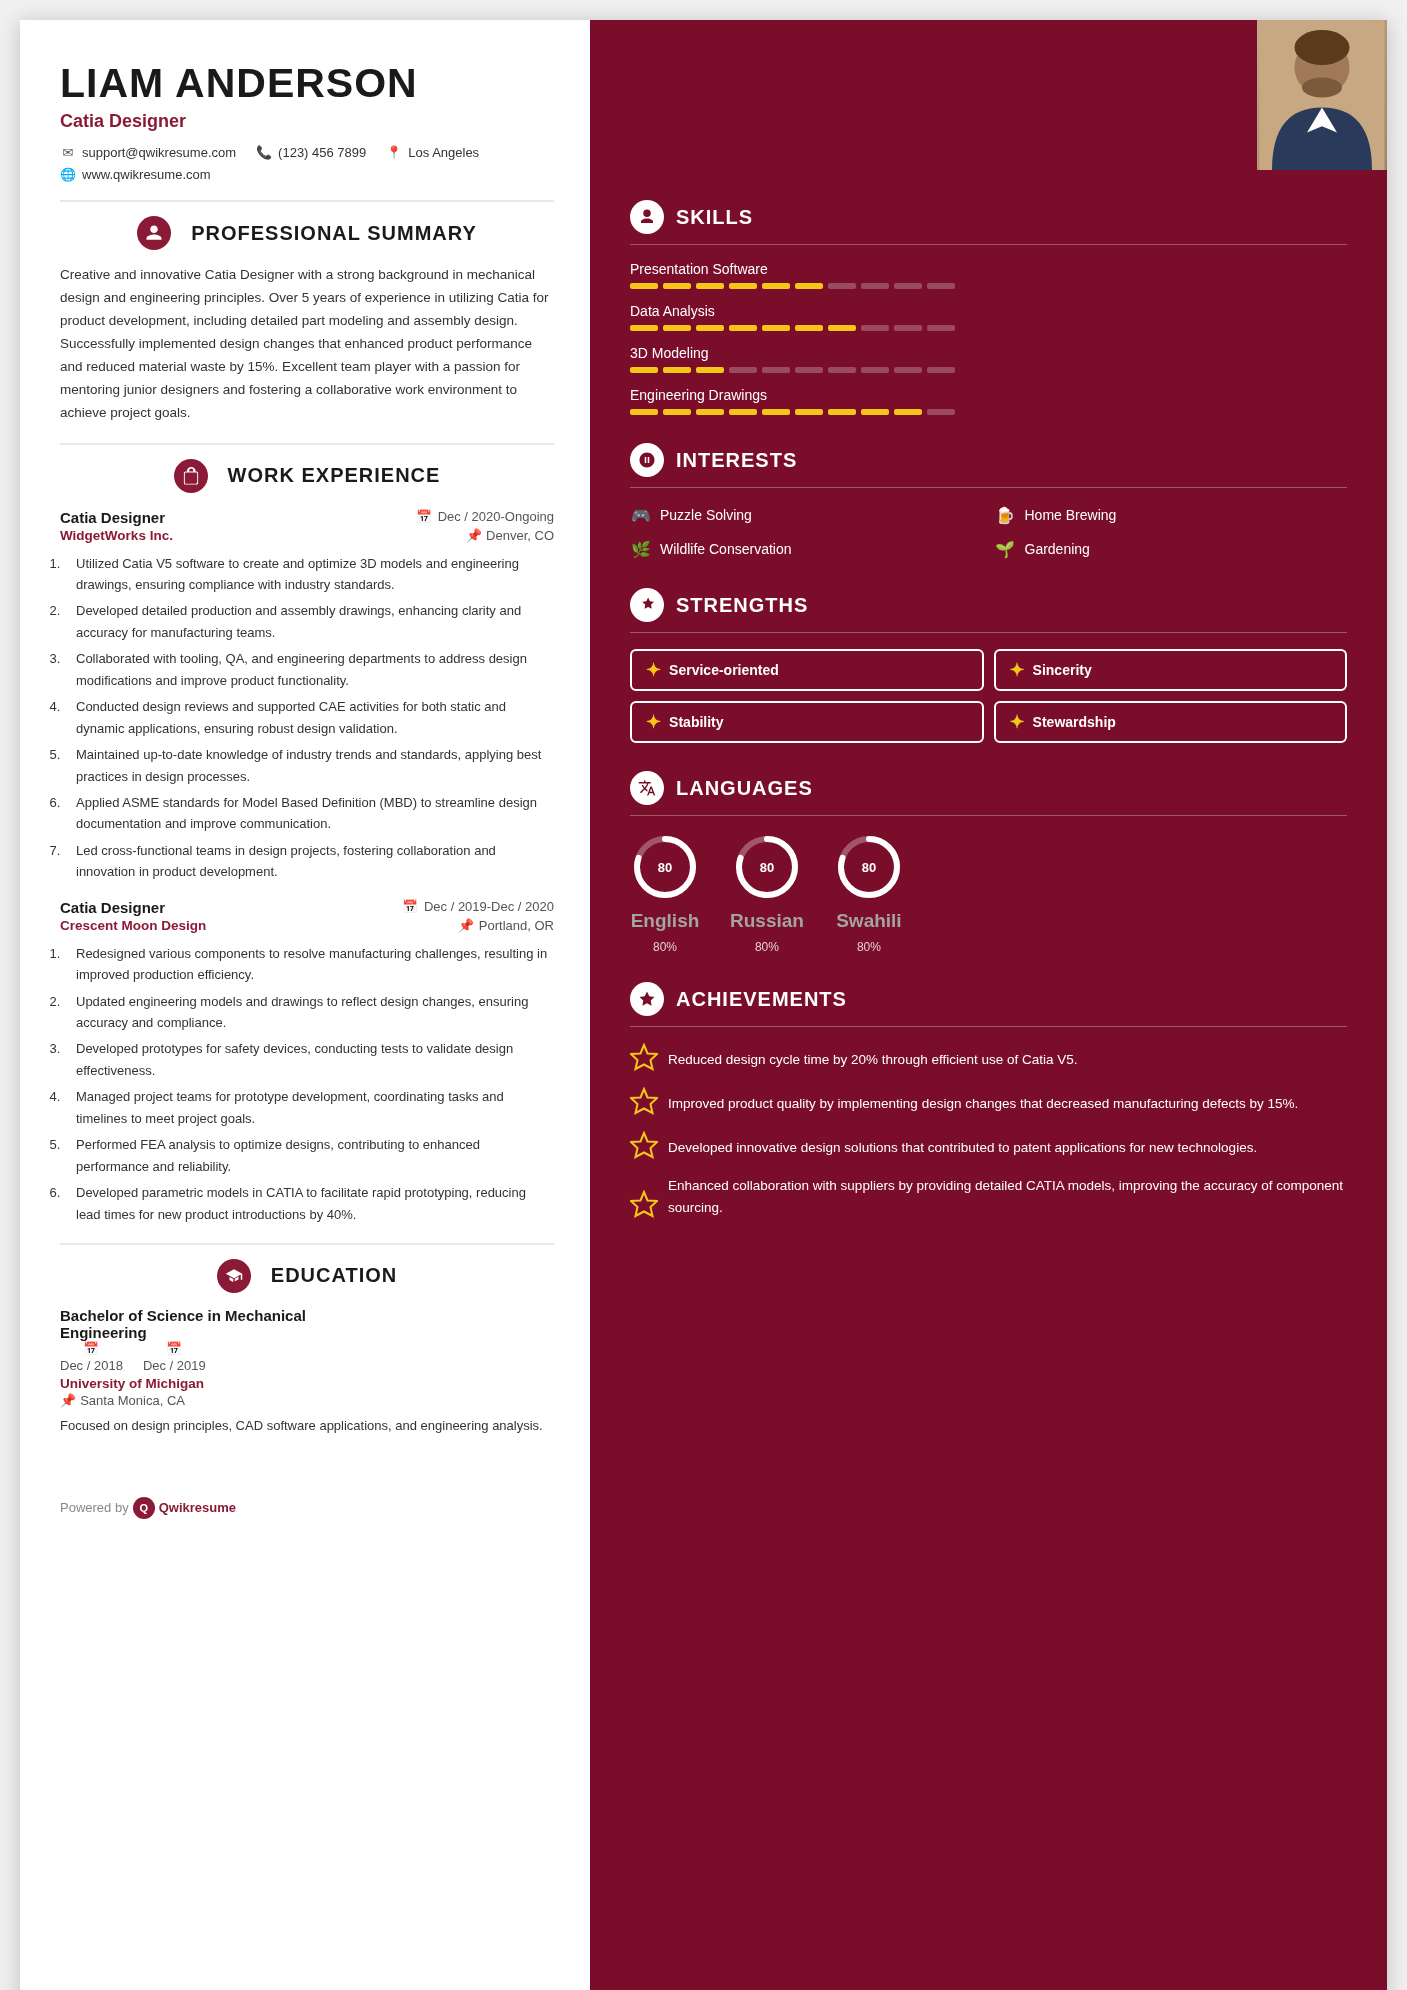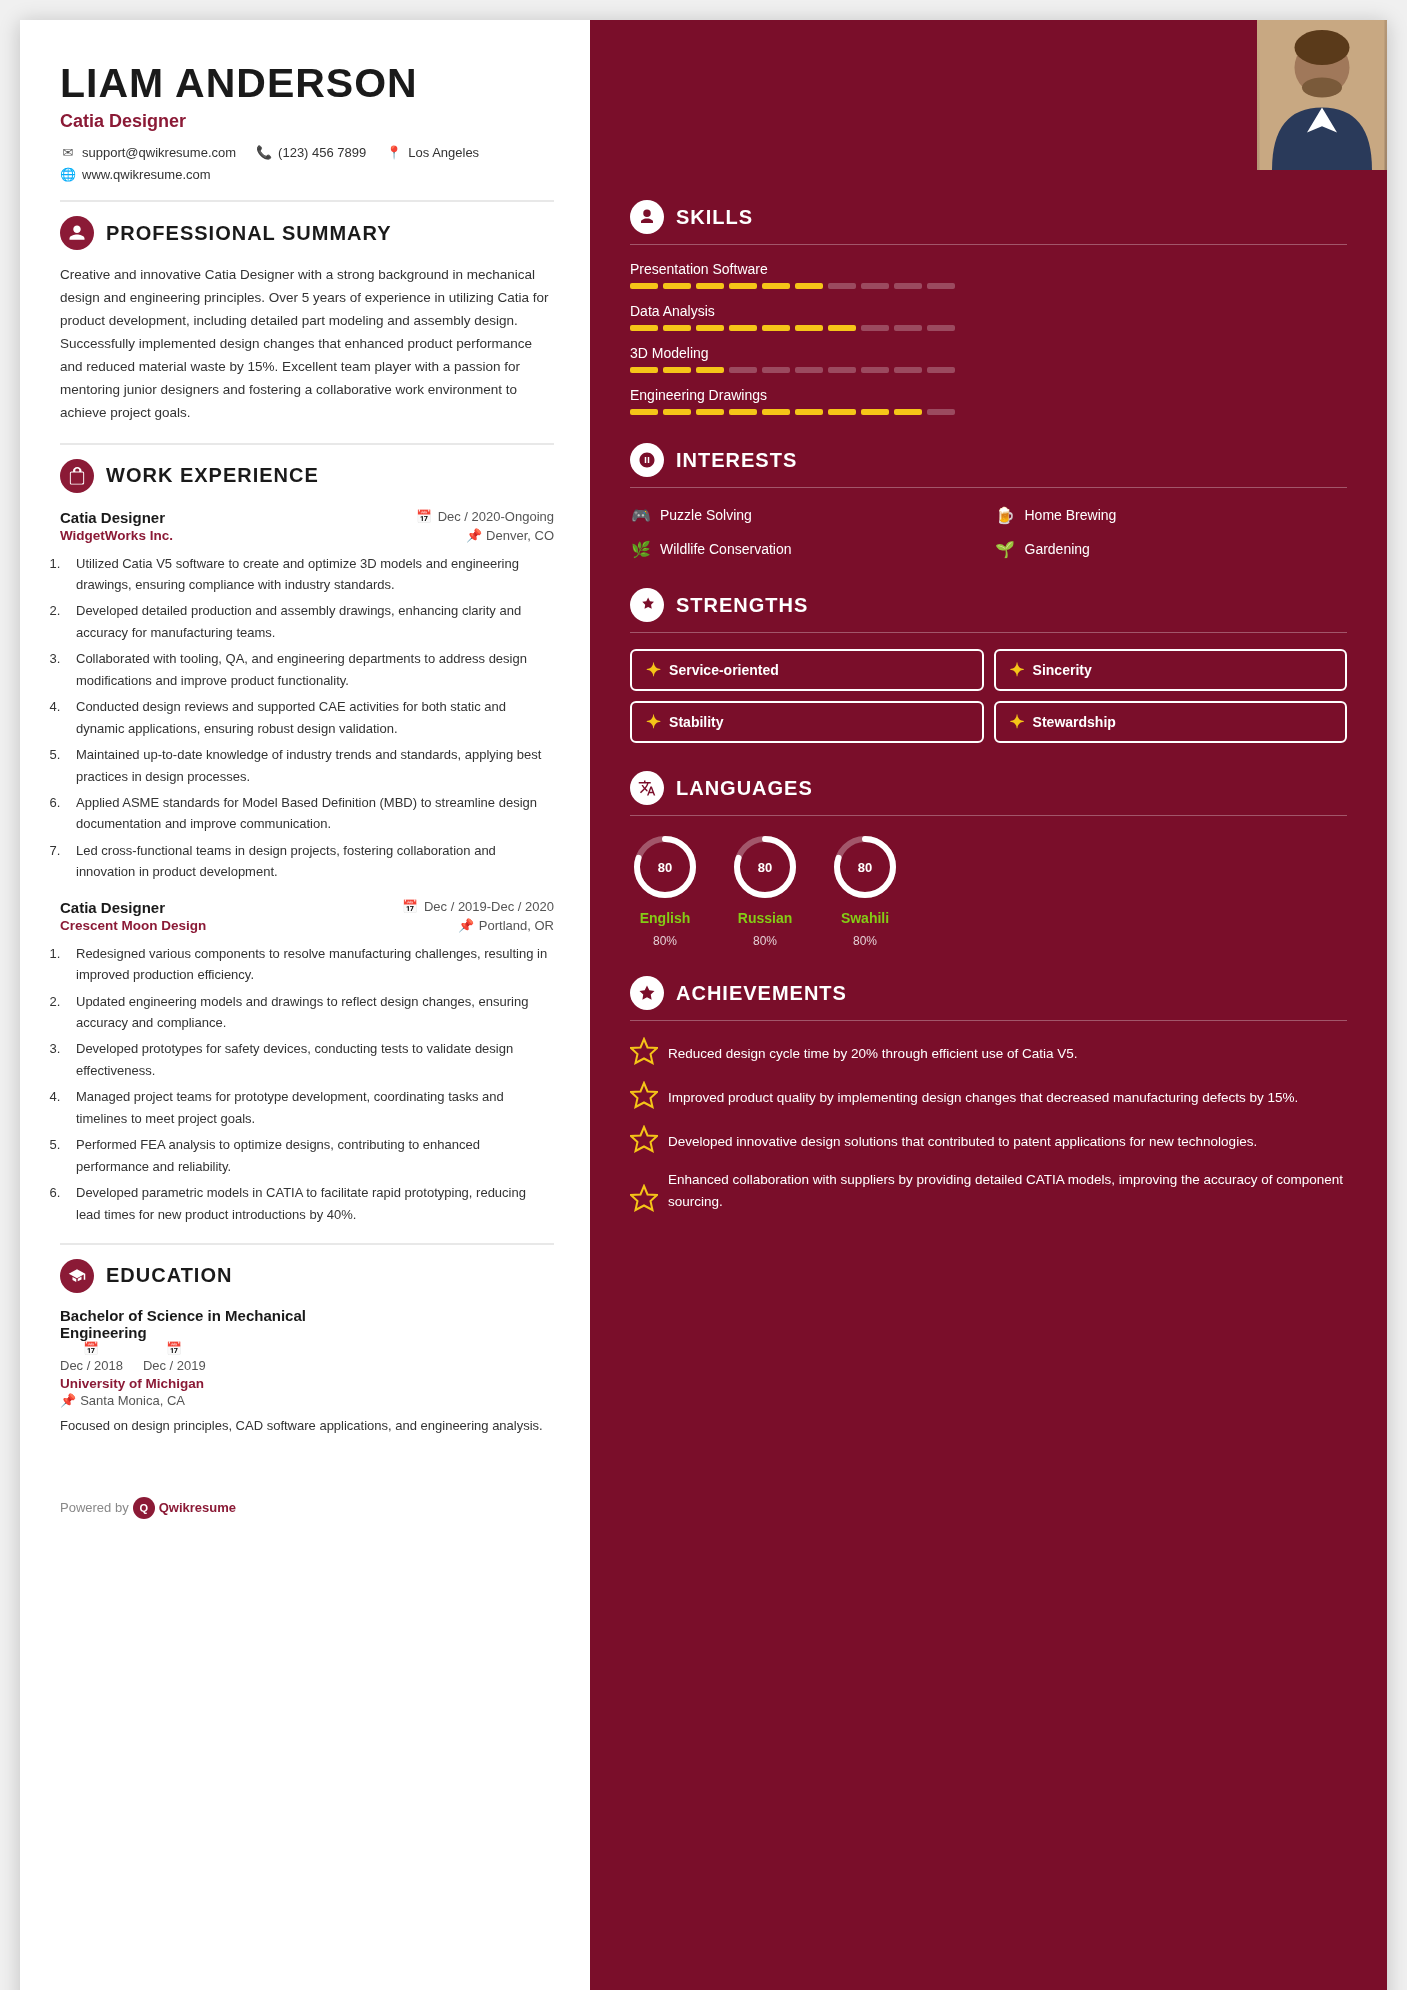--- a/index.html
+++ b/index.html
@@ -69,22 +69,23 @@
       color: #333;
     }
     .divider-line {
       border: none;
       border-top: 2px solid #e8e8e8;
       margin: 18px 0 14px 0;
     }
     .section-header {
       display: flex;
       align-items: center;
-      gap: 12px;
+      gap: 20px;
       margin-bottom: 14px;
+      justify-content: center;
     }
     .section-icon-circle {
       width: 34px;
       height: 34px;
       background: #8b1a36;
       border-radius: 50%;
       display: flex;
       align-items: center;
       justify-content: center;
       flex-shrink: 0;
@@ -402,22 +403,22 @@
       display: flex;
       flex-direction: column;
       align-items: center;
     }
     .lang-percent {
       font-size: 13px;
       font-weight: 700;
       color: white;
     }
     .lang-name {
-      font-size: 14px;
-      color: #84cc16;
+      font-size: 19px;
+      color: #a3a3a3;
       font-weight: 600;
       text-align: center;
     }
     
     .achievement-item {
       display: flex;
       align-items: flex-end;
       gap: 10px;
       margin-bottom: 16px;
     }

